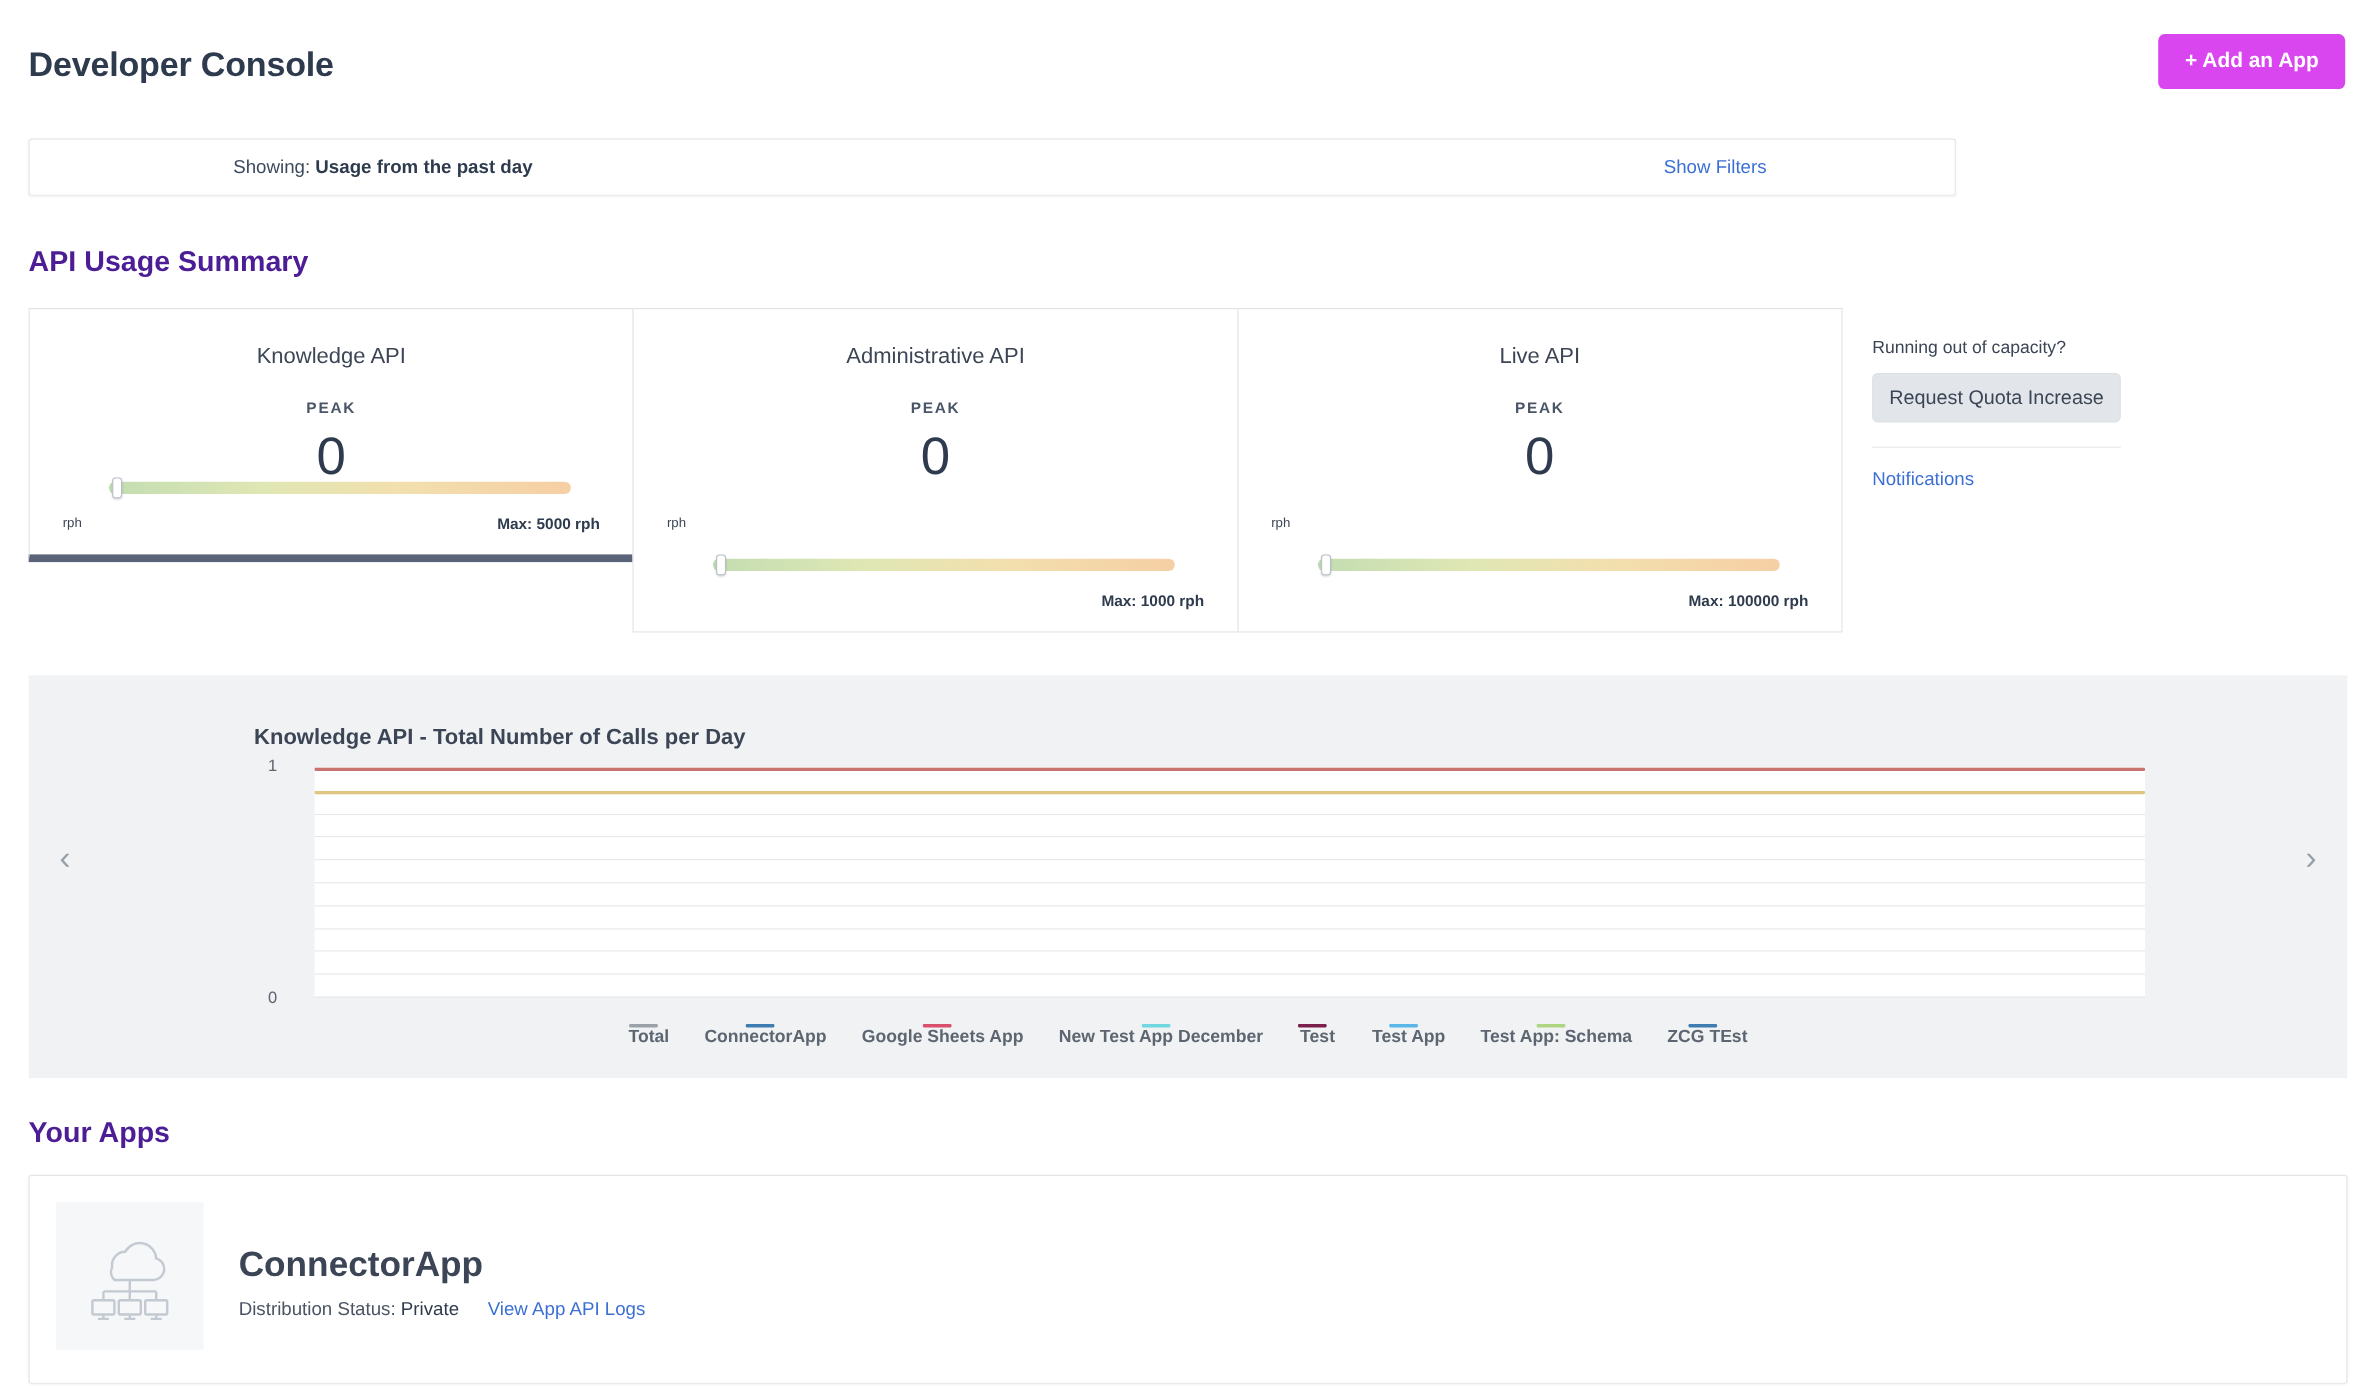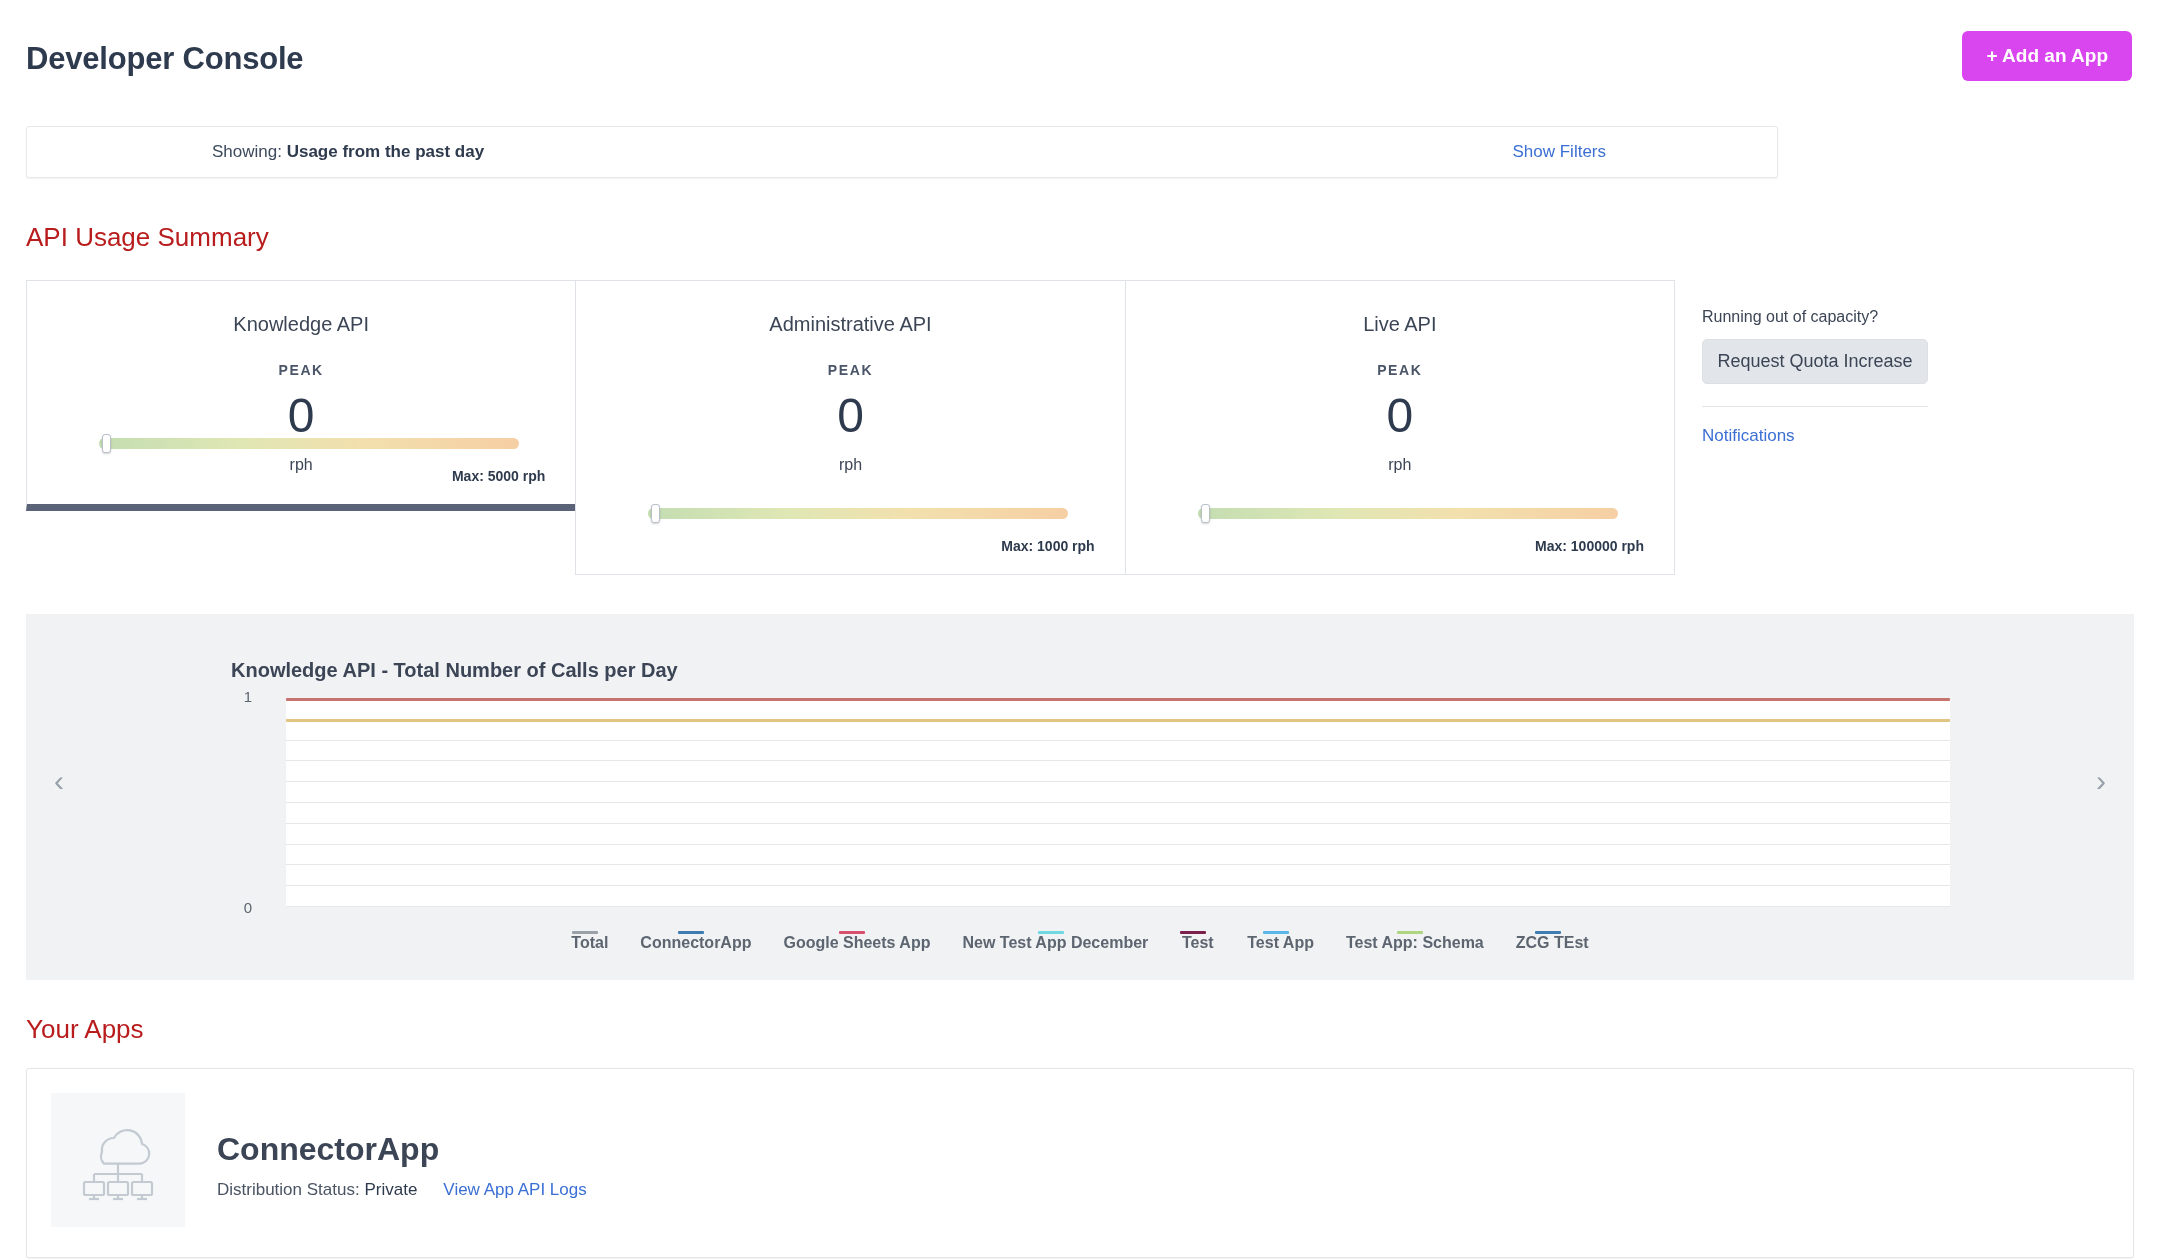--- a/index.html
+++ b/index.html
@@ -75,22 +75,22 @@
     font-size: 17px;
     color: #3b6fd4;
     cursor: pointer;
   }
 
   
   .section-heading {
     position: absolute;
     left: 26px;
     font-size: 26px;
-    color: #b91c1c;
-    font-weight: normal;
+    color: #4c1d95;
+    font-weight: bold;
   }
   #usage-heading { top: 222px; }
   #apps-heading  { top: 1014px; }
 
   
   .cards-row {
     position: absolute;
     top: 280px; left: 26px;
     width: 1648px;
     height: 295px;
@@ -121,24 +121,23 @@
   }
   .api-peak-value {
     text-align: center;
     font-size: 48px;
     color: #2e3a4d;
     font-weight: normal;
     line-height: 1.25;
     margin-top: 8px;
   }
   .api-unit {
-    text-align: center;
-    font-size: 16px;
+    font-size: 12px;
     color: #3c4555;
-    margin-top: 10px;
+    margin-top: 22px;
   }
   .gauge-wrap {
     position: absolute;
     left: 72px;
     bottom: 52px;
     width: 420px;
     height: 18px;
   }
   .gauge-track {
     position: absolute;

